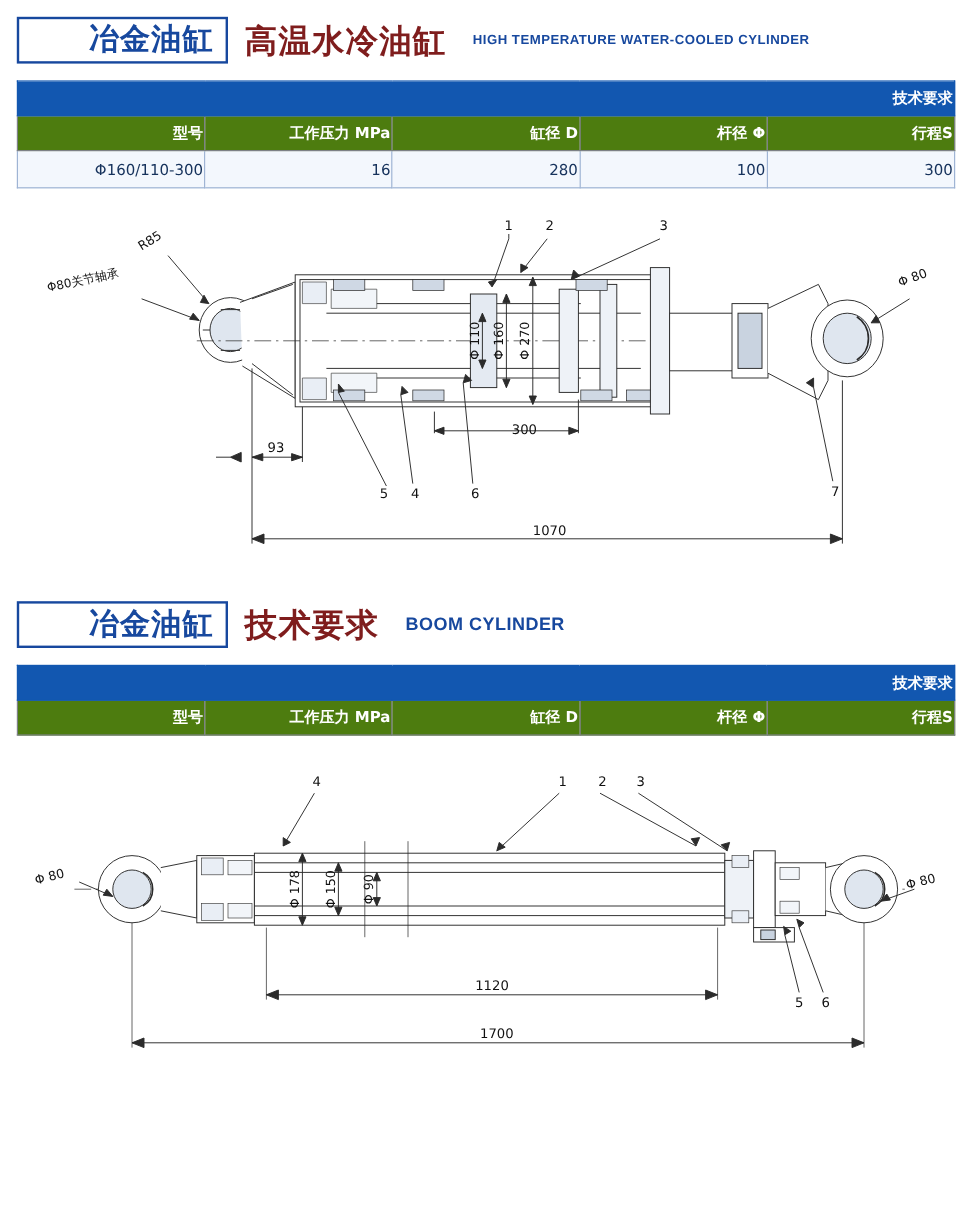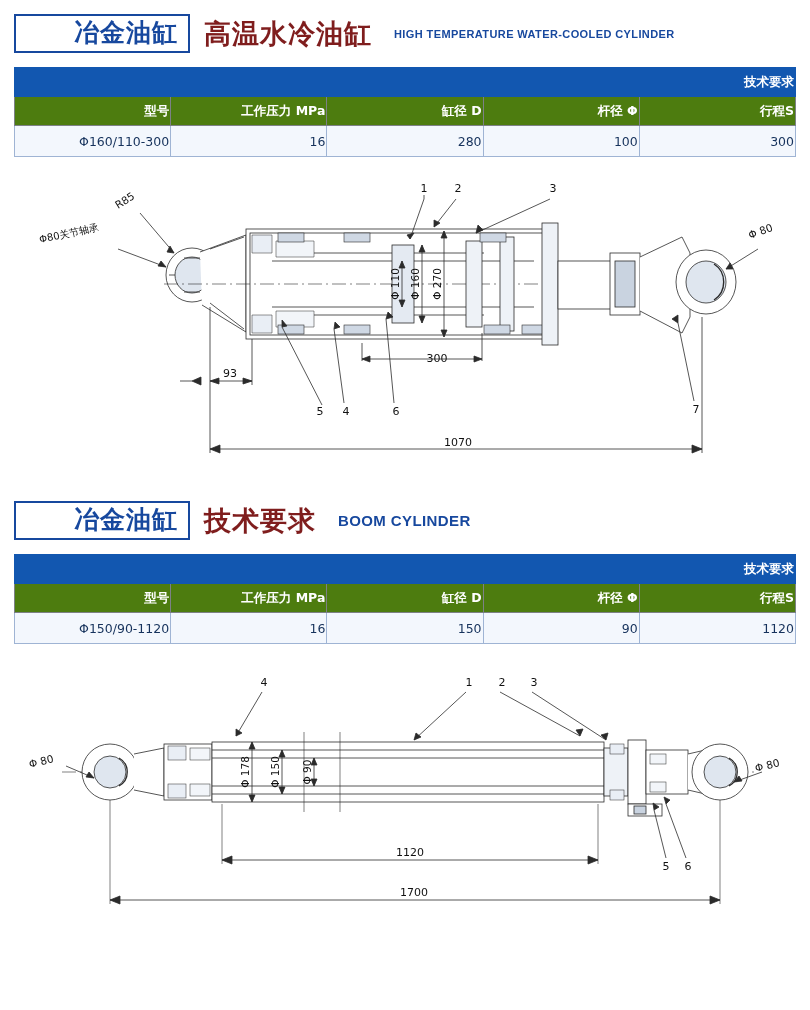--- a/index.html
+++ b/index.html
@@ -290,27 +290,20 @@
         <tr>
       <td class="spec-title" colspan="5">技术要求</td>
     </tr>
     <tr class="spec-head">
       <td>型号</td>
       <td>工作压力 MPa</td>
       <td>缸径 D</td>
       <td>杆径 Φ</td>
       <td>行程S</td>
     </tr>
-    <tr class="spec-row">
-      <td>Φ150/90-1120</td>
-      <td>16</td>
-      <td>150</td>
-      <td>90</td>
-      <td>1120</td>
-    </tr>
   </tbody>
     </table>
 
   <div class="drawing">
     <svg width="782" height="290" viewBox="0 0 782 290" xmlns="http://www.w3.org/2000/svg">
       <g fill="none" stroke="#2b2b2b" stroke-width="0.8">
 
         <path d="M48 128 L742 128" stroke-width="0.6" stroke-dasharray="14 4 2 4"></path>
 
         <ellipse cx="96" cy="128" rx="28" ry="28" fill="#ffffff" stroke="#2b2b2b"></ellipse>

